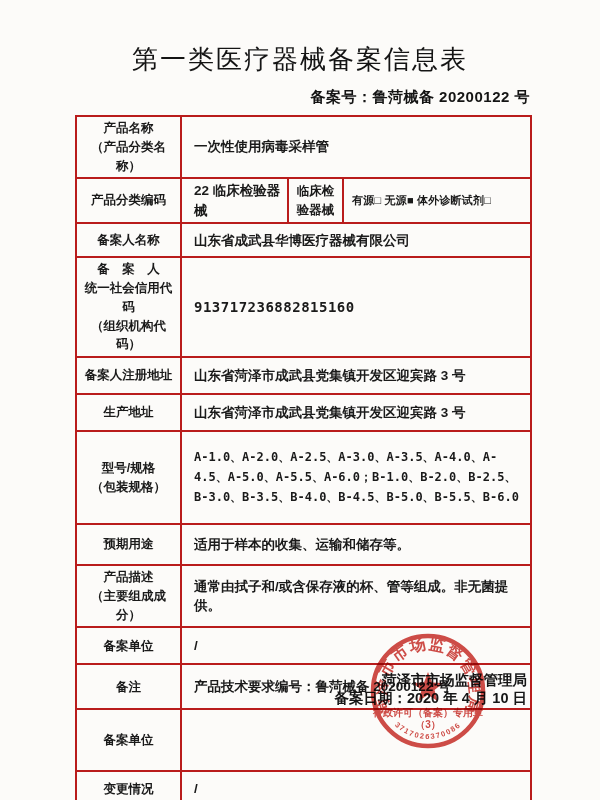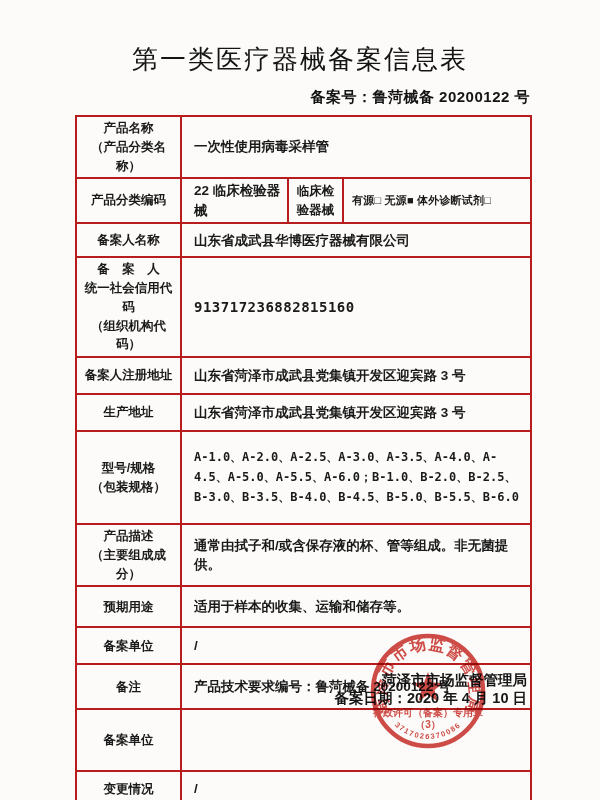--- a/index.html
+++ b/index.html
@@ -104,28 +104,28 @@
     </tr>
     <tr style="height:37px">
       <td class="lab">生产地址</td>
       <td class="val" colspan="3">山东省菏泽市成武县党集镇开发区迎宾路 3 号</td>
     </tr>
     <tr style="height:93px">
       <td class="lab">型号/规格
 （包装规格）</td>
       <td class="val val-mono" colspan="3">A-1.0、A-2.0、A-2.5、A-3.0、A-3.5、A-4.0、A-4.5、A-5.0、A-5.5、A-6.0；B-1.0、B-2.0、B-2.5、B-3.0、B-3.5、B-4.0、B-4.5、B-5.0、B-5.5、B-6.0</td>
     </tr>
+    <tr style="height:41px">
+      <td class="lab">预期用途</td>
+      <td class="val" colspan="3">适用于样本的收集、运输和储存等。</td>
+    </tr>
     <tr style="height:60px">
       <td class="lab">产品描述
 （主要组成成分）</td>
       <td class="val" colspan="3">通常由拭子和/或含保存液的杯、管等组成。非无菌提供。</td>
-    </tr>
-    <tr style="height:41px">
-      <td class="lab">预期用途</td>
-      <td class="val" colspan="3">适用于样本的收集、运输和储存等。</td>
     </tr>
     <tr style="height:37px">
       <td class="lab">备案单位</td>
       <td class="val" colspan="3">/</td>
     </tr>
     <tr style="height:45px">
       <td class="lab">备注</td>
       <td class="val" colspan="3">产品技术要求编号：鲁菏械备 20200122 号</td>
     </tr>
     <tr style="height:62px">

